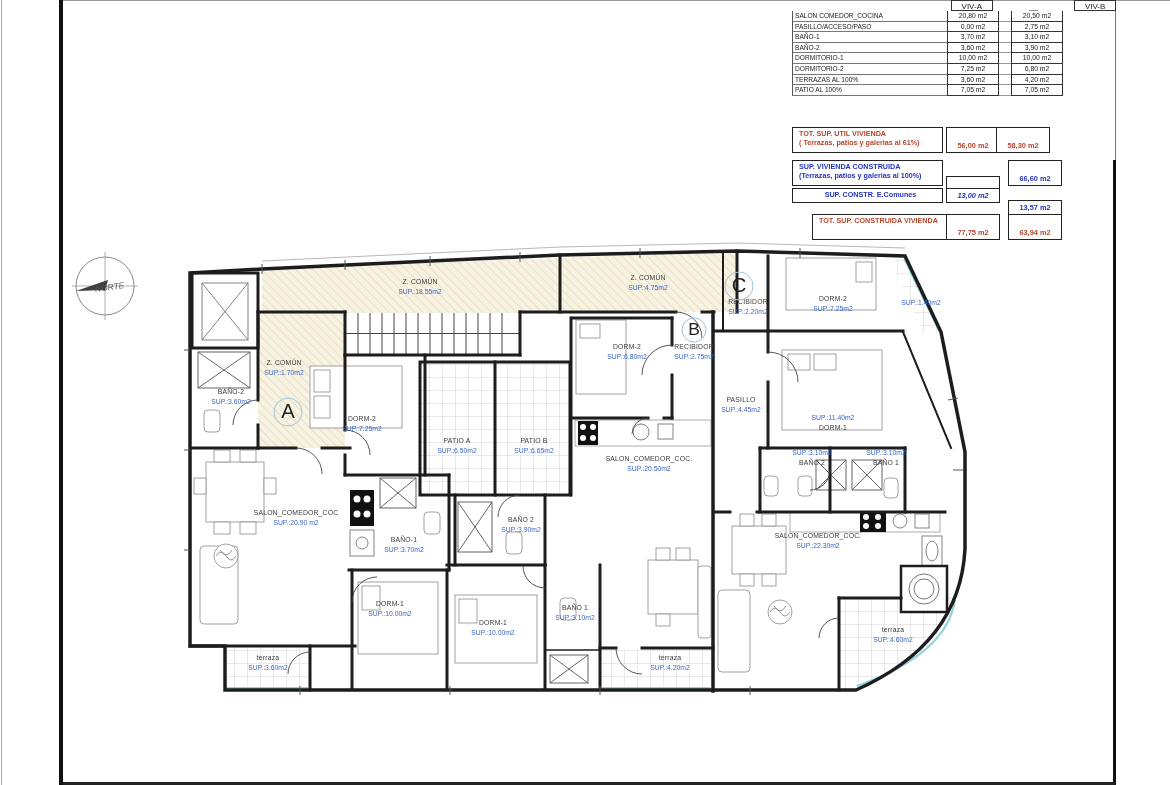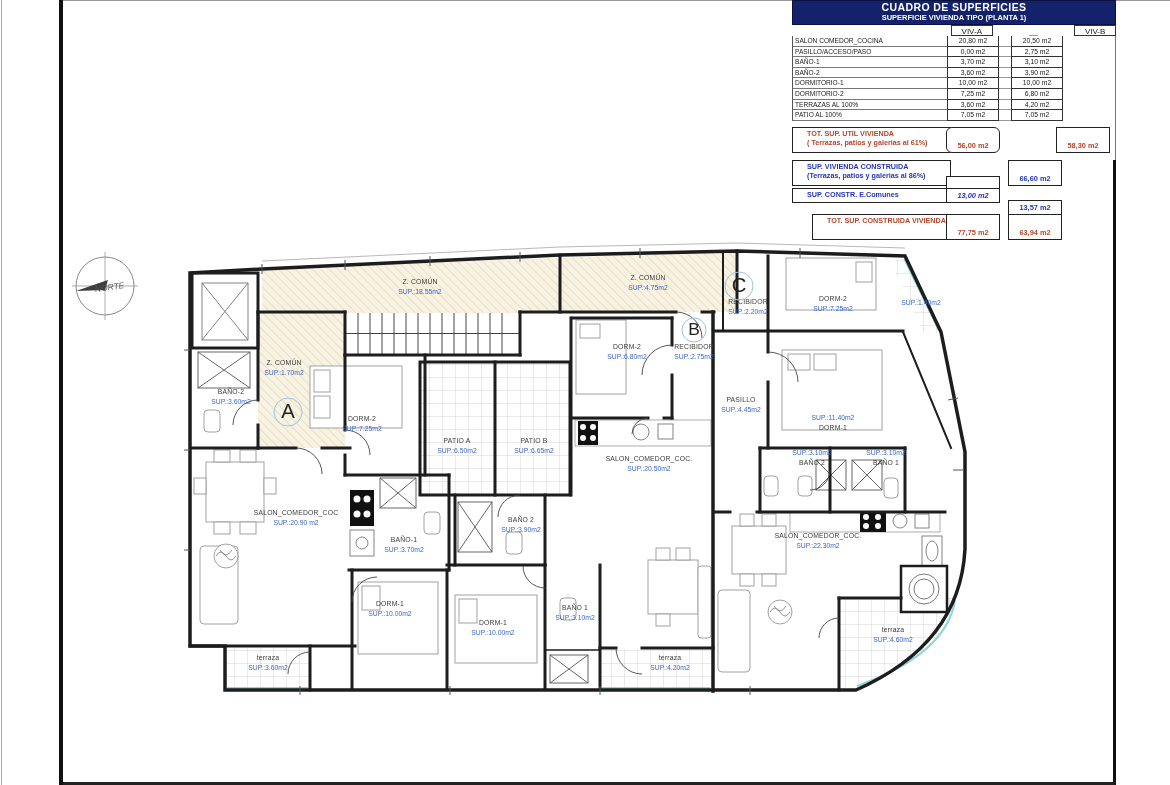--- a/index.html
+++ b/index.html
@@ -16,21 +16,21 @@
   .trow.hdr{height:11px;font-weight:normal;gap:36px;}
   .c-lbl{width:152px;border-left:1px solid #555;border-bottom:1px solid #777;
          font-size:6.6px;color:#1a1a1a;padding:1px 0 0 2px;white-space:nowrap;overflow:hidden;}
   .c-a,.c-b{width:50px;border:solid #333;border-width:0 1px 1px 1px;font-size:6.8px;color:#1a1a1a;
             text-align:center;padding-top:1px;}
   .c-sp{width:12px;border-bottom:1px solid #999;}
   .trow.hdr .c-lbl{border-left:none;border-bottom:none;}
   .trow.hdr .c-a,.trow.hdr .c-b{border-width:1px;font-size:8px;}
   
   .tot-box{position:absolute;border:1.5px solid #222;background:#fff;
-           font-weight:bold;font-size:7.2px;line-height:8.5px;padding:2px 0 0 14px;}
+           font-weight:bold;font-size:7.2px;line-height:8.5px;padding:2px 0 0 6px;}
   .tot-val{position:absolute;border:1.5px solid #222;background:#fff;font-weight:bold;
            font-size:7.4px;display:flex;align-items:flex-end;justify-content:center;
            padding-bottom:2px;}
   .clr-red{color:#b5462c;}
   .clr-blue{color:#2433c0;}
   
   .frame{position:absolute;background:#111;}
 </style>
 </head>
 <body>
@@ -38,24 +38,20 @@
 <div id="sheet">
 
   <div class="frame" style="left:1px;top:0;width:1px;height:785px;background:#aaa;"></div>
   <div class="frame" style="left:59px;top:0;width:4px;height:785px;"></div>
   <div class="frame" style="left:63px;top:0;width:1107px;height:1px;background:#999;"></div>
   <div class="frame" style="left:1115px;top:0;width:1px;height:163px;background:#777;"></div>
   <div class="frame" style="left:1113px;top:160px;width:3px;height:625px;"></div>
   <div class="frame" style="left:63px;top:782px;width:1052px;height:3px;background:#222;"></div>
 
   <div id="surf-table">
-    <div class="tbl-title">
-      <div class="t1">CUADRO DE SUPERFICIES</div>
-      <div class="t2">SUPERFICIE VIVIENDA TIPO  (PLANTA 1)</div>
-    </div>
     <div class="trow hdr">
       <div class="c-lbl"></div>
       <div class="c-a">VIV-A</div>
       <div class="c-sp"></div>
       <div class="c-b">VIV-B</div>
     </div>
     <div id="tbl-rows">
         <div class="trow">
           <div class="c-lbl">SALON COMEDOR_COCINA</div>
           <div class="c-a">20,80 m2</div>
@@ -104,29 +100,29 @@
           <div class="c-sp"></div>
           <div class="c-b">7,05 m2</div>
         </div>
       </div>
   </div>
   <div id="tot-boxes">
       <div class="tot-box clr-red" style="left: 792px; top: 127px; width: 143px; height: 22px;">
         <div>TOT. SUP. UTIL VIVIENDA</div>
         <div>( Terrazas, patios y galerias al 61%)</div>
       </div>
-      <div class="tot-val clr-red" style="left: 946px; top: 127px; width: 52px; height: 22px; border-radius: 6px;">56,00 m2</div>
-      <div class="tot-val clr-red" style="left: 1056px; top: 127px; width: 52px; height: 22px;">58,30 m2</div>
+      <div class="tot-val clr-red" style="left: 946px; top: 127px; width: 52px; height: 22px;">56,00 m2</div>
+      <div class="tot-val clr-red" style="left: 996px; top: 127px; width: 52px; height: 22px;">58,30 m2</div>
       <div class="tot-box clr-blue" style="left: 792px; top: 160px; width: 143px; height: 22px;">
         <div>SUP. VIVIENDA CONSTRUIDA</div>
-        <div>(Terrazas, patios y galerias al 86%)</div>
+        <div>(Terrazas, patios y galerias al 100%)</div>
       </div>
       <div class="tot-val clr-blue" style="left: 946px; top: 176px; width: 52px; height: 22px;">64,75 m2</div>
       <div class="tot-val clr-blue" style="left: 1008px; top: 160px; width: 52px; height: 22px;">66,60 m2</div>
-      <div class="tot-box clr-blue" style="left: 792px; top: 188px; width: 143px; height: 11px;">
+      <div class="tot-box clr-blue" style="left: 792px; top: 188px; width: 143px; height: 11px; text-align: center;">
         <div>SUP. CONSTR. E.Comunes</div>
       </div>
       <div class="tot-val clr-blue" style="left: 946px; top: 188px; width: 52px; height: 11px; font-style: italic;">13,00 m2</div>
       <div class="tot-val clr-blue" style="left: 1008px; top: 200px; width: 52px; height: 11px;">13,57 m2</div>
       <div class="tot-box clr-red" style="left: 812px; top: 214px; width: 143px; height: 22px;">
         <div>TOT. SUP. CONSTRUIDA VIVIENDA</div>
       </div>
       <div class="tot-val clr-red" style="left: 946px; top: 214px; width: 52px; height: 22px;">77,75 m2</div>
       <div class="tot-val clr-red" style="left: 1008px; top: 214px; width: 52px; height: 22px;">63,94 m2</div>
     </div>

